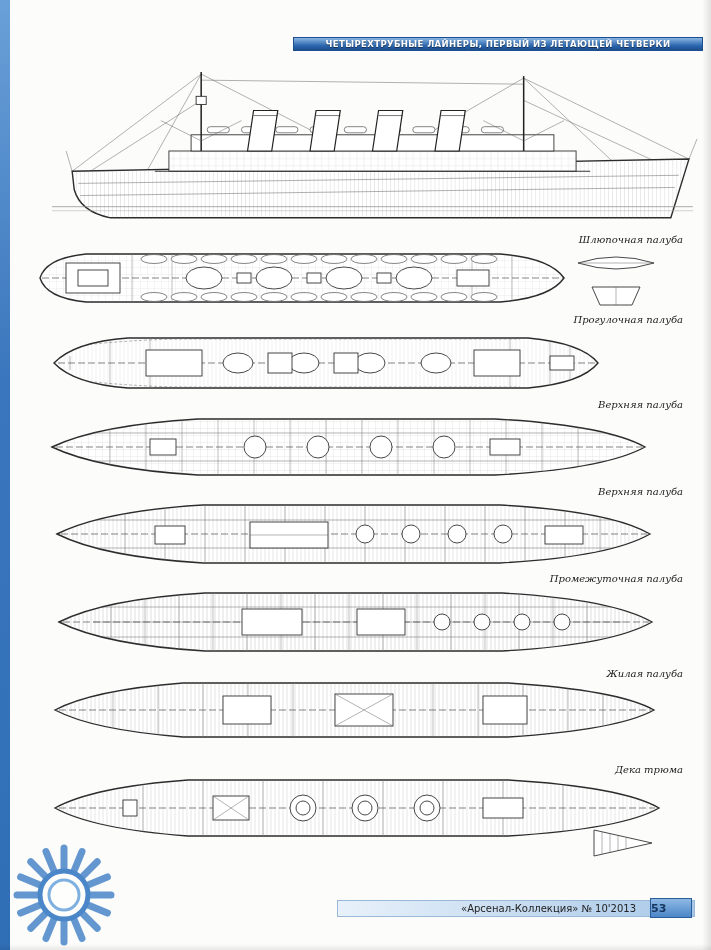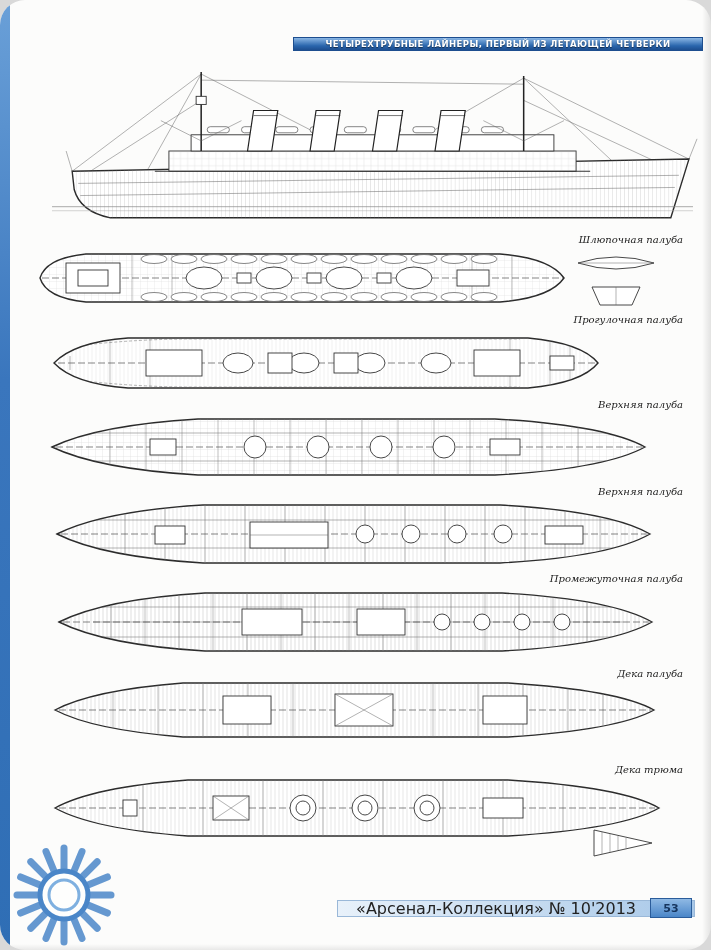--- a/index.html
+++ b/index.html
@@ -1,17 +1,17 @@
 <!DOCTYPE html>
 <html><head>
 <meta charset="utf-8">
 <style>
   * { margin:0; padding:0; box-sizing:border-box; }
   html,body { background:#d9d9d9; font-family:"DejaVu Sans", sans-serif; }
-  .page { position:relative; width:711px; height:950px; background:#fcfcfb; overflow:hidden;border-radius:25px; }
+  .page { position:relative; width:711px; height:950px; background:#fcfcfb; overflow:hidden; }
   .edge-right { position:absolute; right:0; top:0; width:9px; height:100%;
     background:linear-gradient(90deg, rgba(0,0,0,0), rgba(0,0,0,0.10)); z-index:8; }
   .edge-bottom { position:absolute; left:0; bottom:0; width:100%; height:6px;
     background:linear-gradient(180deg, rgba(0,0,0,0), rgba(0,0,0,0.08)); z-index:8; }
   .leftbar { position:absolute; left:0; top:0; width:10px; height:950px;
     background:linear-gradient(180deg,#6aa0d8,#3a76bd 40%,#2f6eb5); z-index:4; }
 
   .header-bar { position:absolute; left:293px; top:37px; width:410px; height:14px;
     background:linear-gradient(180deg,#8ab6e4,#2a66ad 65%,#1d4e8f);
     border:1px solid #1d4e8f; display:flex; align-items:center; justify-content:center; z-index:3; }
@@ -27,24 +27,24 @@
   .hull { fill:#ffffff; stroke:#2a2a2a; stroke-width:1.4; }
   .cab  { fill:#ffffff; stroke:#333333; stroke-width:0.9; }
   .boat { fill:#ffffff; stroke:#555555; stroke-width:0.7; }
   .thin { stroke:#666666; stroke-width:0.5; fill:none; }
   .bulk { stroke:#7e7e7e; stroke-width:0.5; fill:none; }
   .cl   { stroke:#333333; stroke-width:0.6; stroke-dasharray:7 3; }
 
   .footer-bar { position:absolute; left:337px; top:900px; width:358px; height:17px;
     background:linear-gradient(90deg,#e8f1fa,#a8c8e8); border:1px solid #9ab8d8;
     display:flex; align-items:center; justify-content:flex-end; padding-right:58px; z-index:2; }
-  .footer-bar span { font-size:16px; color:#222; white-space:nowrap; }
+  .footer-bar span { font-size:10px; color:#222; white-space:nowrap; }
   .page-num-box { position:absolute; left:650px; top:898px; width:42px; height:20px;
     background:linear-gradient(180deg,#8fb9e4,#4a86c8); border:1px solid #2a5c9a;
-    display:flex; align-items:center; justify-content:center; z-index:2; }
+    display:flex; align-items:center; justify-content:flex-start; z-index:2; }
   .page-num-box span { font-size:11px; font-weight:bold; color:#16355e; }
 
   .wm-text { position:absolute; left:98px; top:856px; width:610px; height:80px; line-height:80px;
     font-size:64px; font-weight:bold; white-space:nowrap; letter-spacing:-1px; text-align:left;
     color:rgba(205,227,248,0.55); -webkit-text-stroke:2.5px #3b78c2;
     text-shadow:3px 3px 2px rgba(30,80,150,0.35); z-index:6; }
   .wm-sun { position:absolute; left:12px; top:843px; width:104px; height:104px; z-index:6; }
 </style>
 </head>
 <body>
@@ -126,21 +126,21 @@
       <line class="thin" x1="470" y1="70" x2="430" y2="50"></line>
       <line class="thin" x1="470" y1="70" x2="510" y2="50"></line>
     </g>
   </svg>
 
   <div class="deck-label" style="top:234px">Шлюпочная палуба</div>
   <div class="deck-label" style="top:314px">Прогулочная палуба</div>
   <div class="deck-label" style="top:399px">Верхняя палуба</div>
   <div class="deck-label" style="top:486px">Верхняя палуба</div>
   <div class="deck-label" style="top:573px">Промежуточная палуба</div>
-  <div class="deck-label" style="top:668px">Дека палуба</div>
+  <div class="deck-label" style="top:668px">Жилая палуба</div>
   <div class="deck-label" style="top:764px">Дека трюма</div>
 
   <svg class="drawing" style="left:32px;top:243px;width:540px;height:70px" viewBox="0 0 540 70" preserveAspectRatio="none">
     <defs>
         <clipPath id="c1">
           <path d="M8,35 Q14,15 54,11 L468,11 Q518,15 532,35 Q518,55 468,59 L54,59 Q14,55 8,35 Z"></path>
         </clipPath>
       </defs>
     <path class="hull" d="M8,35 Q14,15 54,11 L468,11 Q518,15 532,35 Q518,55 468,59 L54,59 Q14,55 8,35 Z"></path>
     <g clip-path="url(#c1)">

